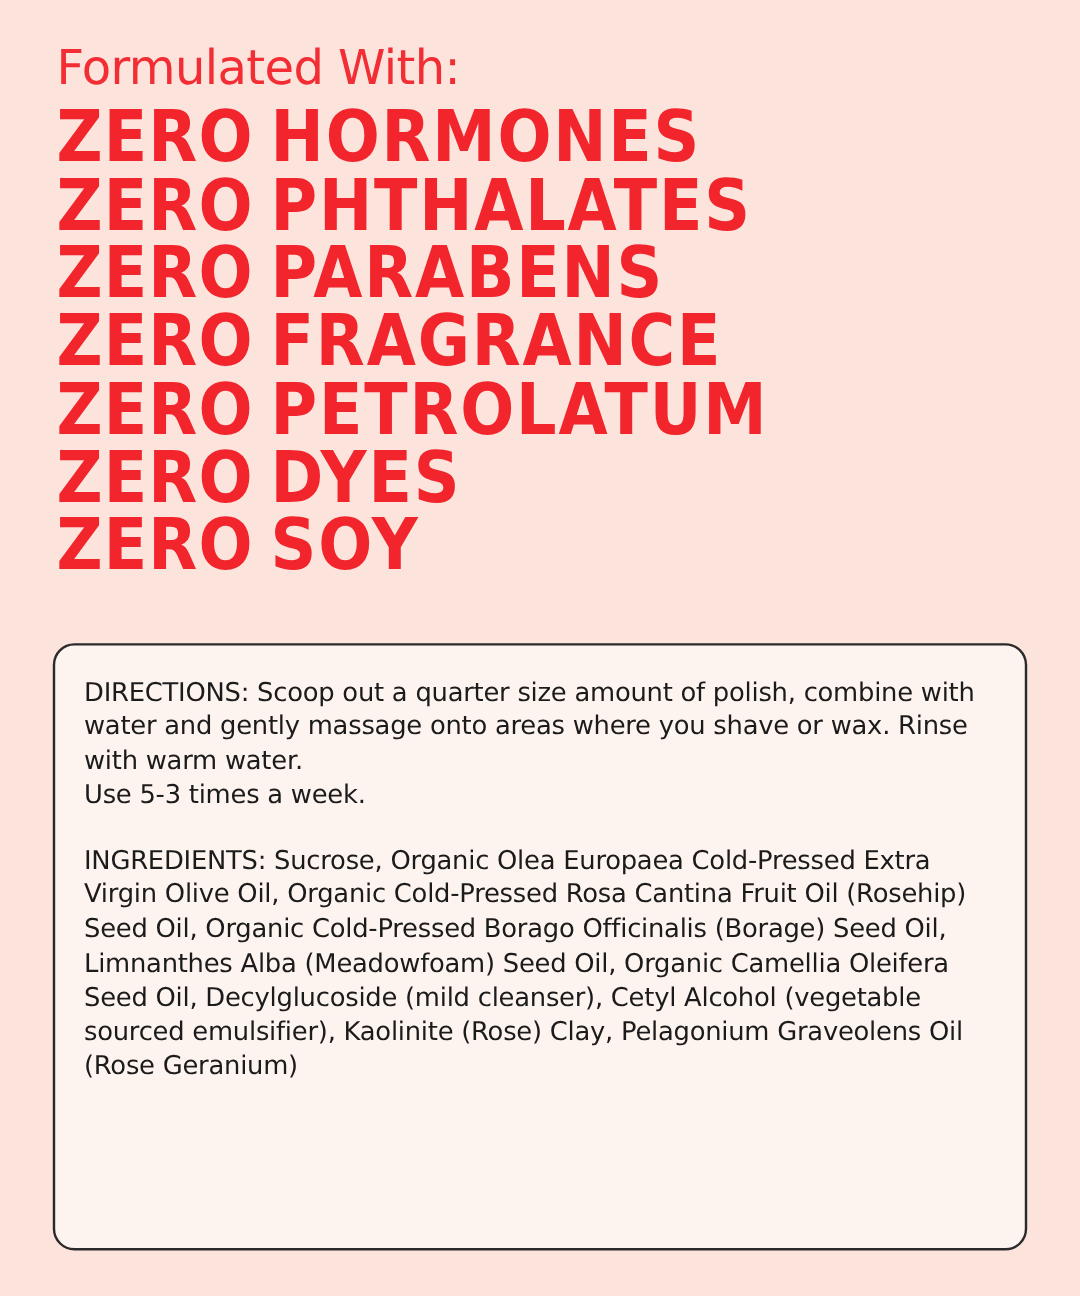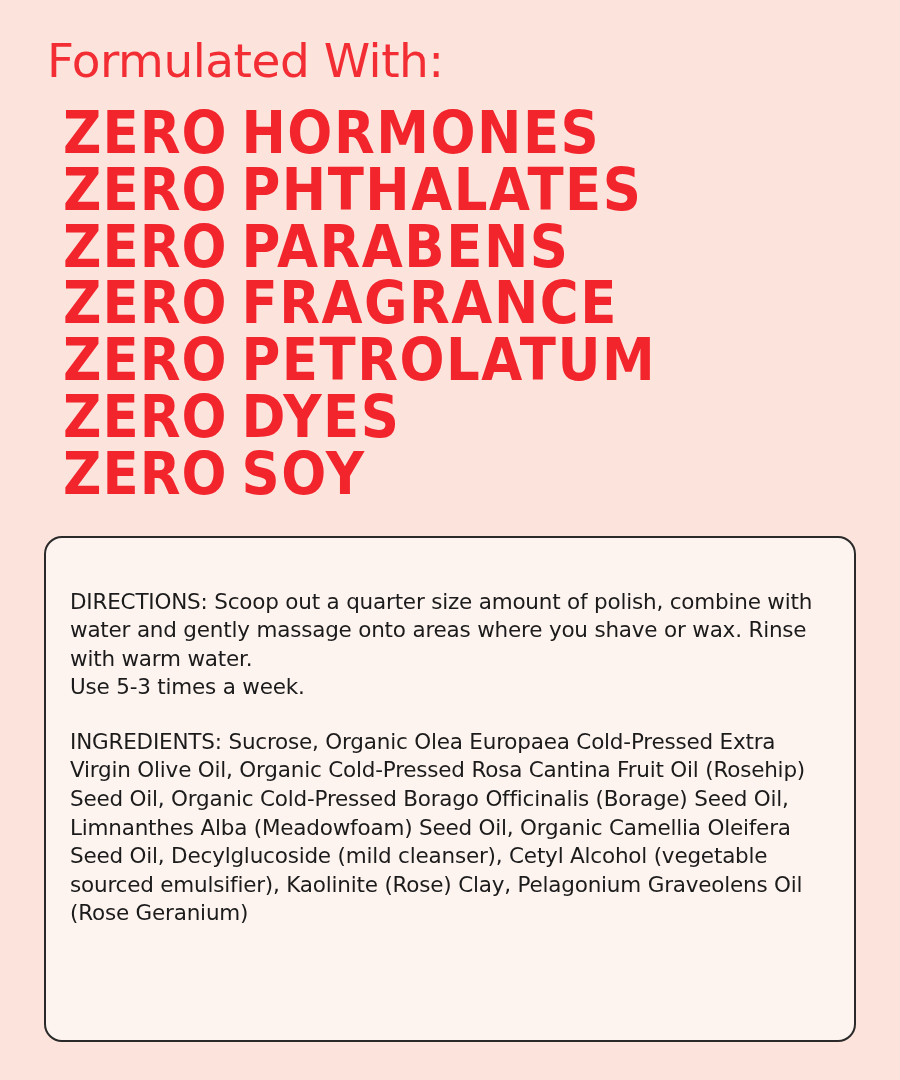--- a/index.html
+++ b/index.html
@@ -15,29 +15,29 @@
   }
   .page {
     position: relative;
     width: 900px;
     height: 1080px;
     box-sizing: border-box;
     padding: 36px 44px 0 44px;
   }
   .headline {
     font-family: "DejaVu Sans", sans-serif;
-    font-size: 47px;
+    font-size: 40px;
     line-height: 1.05;
     color: #f22d33;
     font-weight: 400;
     letter-spacing: -0.5px;
     margin: 0 0 6px 3px;
   }
   .zero-list {
-    margin: 16px;
+    margin: 0;
     padding: 0;
     list-style: none;
   }
   .zero-item {
     font-family: "DejaVu Sans", sans-serif;
     font-weight: bold;
     font-size: 53px;
     line-height: 1.07;
     color: #f2252c;
     letter-spacing: 1.5px;
@@ -55,21 +55,21 @@
   .info-card {
     position: absolute;
     left: 44px;
     right: 44px;
     top: 536px;
     bottom: 38px;
     border: 2px solid #2a2a2a;
     border-radius: 18px;
     background: #fdf3ef;
     box-sizing: border-box;
-    padding: 28px 24px 18px 24px;
+    padding: 4px 24px 18px 24px;
   }
   .card-block {
     font-size: 21.5px;
     line-height: 1.33;
     color: #1b1b1b;
     font-family: "DejaVu Sans", sans-serif;
     letter-spacing: -0.2px;
   }
   .card-block.directions {
     margin-bottom: 26px;

